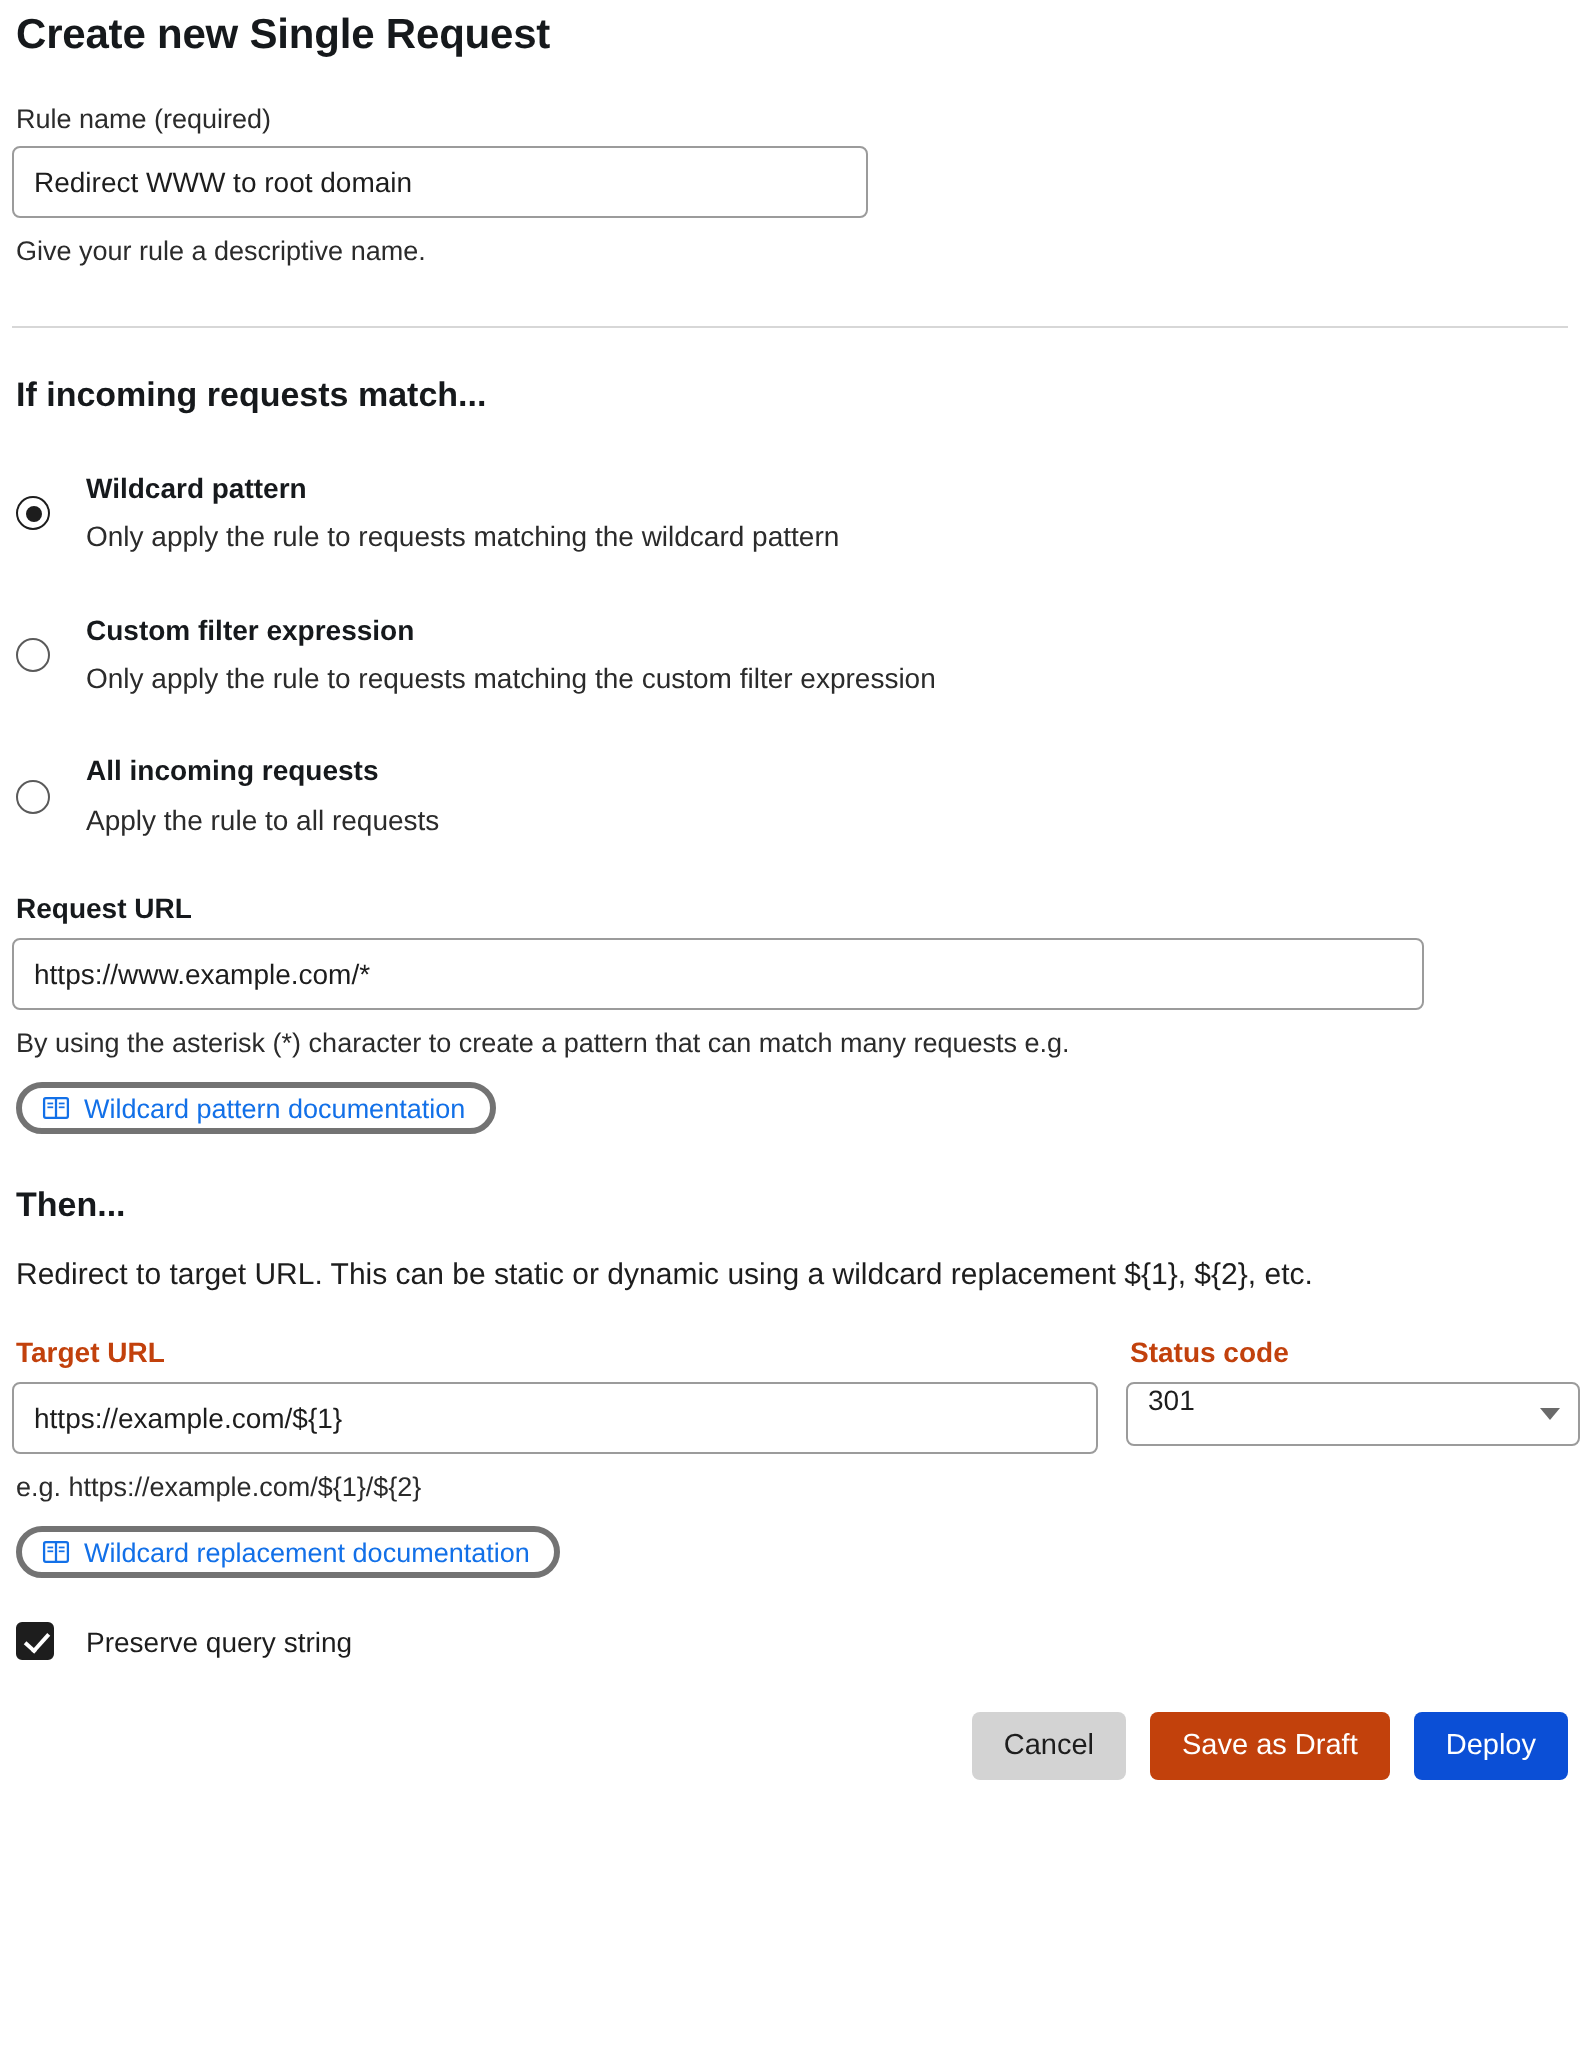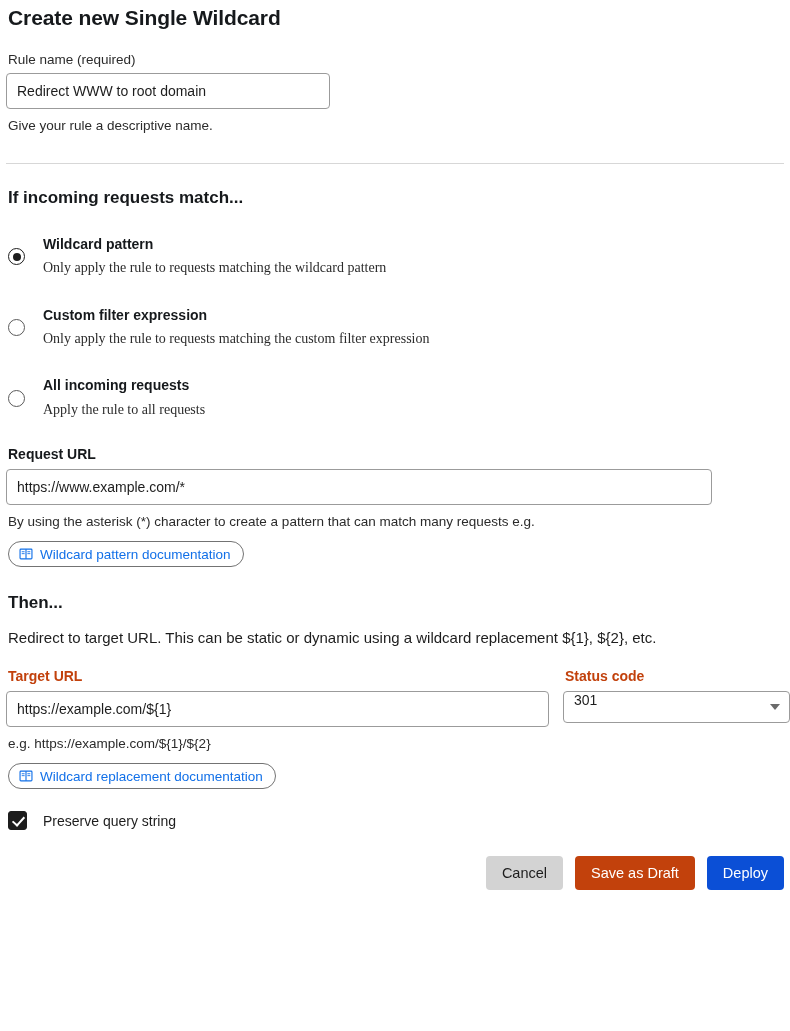--- a/index.html
+++ b/index.html
@@ -39,21 +39,21 @@
     height: 36px;
     border: 1px solid #9b9b9b;
     border-radius: 4px;
     padding: 0 10px;
     font-family: "Liberation Sans", sans-serif;
     font-size: 14px;
     color: #1d1d1d;
     background: #fff;
     outline: none;
   }
-  #rule-name-input { width: 324px; }
+  #rule-name-input { width: 428px; }
   .help-text {
     font-size: 13.5px;
     color: #2b2b2b;
     margin: 7px 0 0 2px;
     line-height: 1.42;
   }
   .divider {
     border: none;
     border-top: 1px solid #d7d7d7;
     margin: 28px 0 0 0;
@@ -98,34 +98,33 @@
     font-size: 14px;
     font-weight: bold;
     color: #16191c;
     display: block;
     margin-bottom: 4px;
   }
   .radio-desc {
     font-size: 14px;
     color: #2b2b2b;
     display: block;
-    font-family: Liberation Serif, serif;
   }
   .strong-label {
     font-size: 14px;
     font-weight: bold;
     color: #16191c;
     margin: 24px 0 7px 2px;
   }
   #request-url-input { width: 706px; }
   .doc-pill {
     display: inline-flex;
     align-items: center;
     gap: 7px;
-    border: 1px solid #737373;
+    border: 3px solid #737373;
     border-radius: 14px;
     height: 26px;
     padding: 0 12px 0 10px;
     color: #1270e8;
     font-size: 13.5px;
     background: #fff;
     margin: 10px 0 0 2px;
     cursor: pointer;
   }
   .doc-icon { display: inline-flex; align-items: center; }
@@ -229,21 +228,21 @@
   }
   .btn-cancel { background: #d3d3d3; color: #1d1d1d; }
   .btn-draft { background: #c2410c; color: #ffffff; }
   .btn-deploy { background: #0b4fd6; color: #ffffff; }
 </style>
 </head>
 <body>
 
 <div class="page">
 
-  <div class="title">Create new Single Wildcard</div>
+  <div class="title">Create new Single Request</div>
 
   <div class="field-label">Rule name (required)</div>
   <input class="text-input" id="rule-name-input" type="text" value="Redirect WWW to root domain" style="">
   <div class="help-text">Give your rule a descriptive name.</div>
 
   <hr class="divider">
 
   <div class="section-title">If incoming requests match...</div>
 
   <div class="radio-group">

